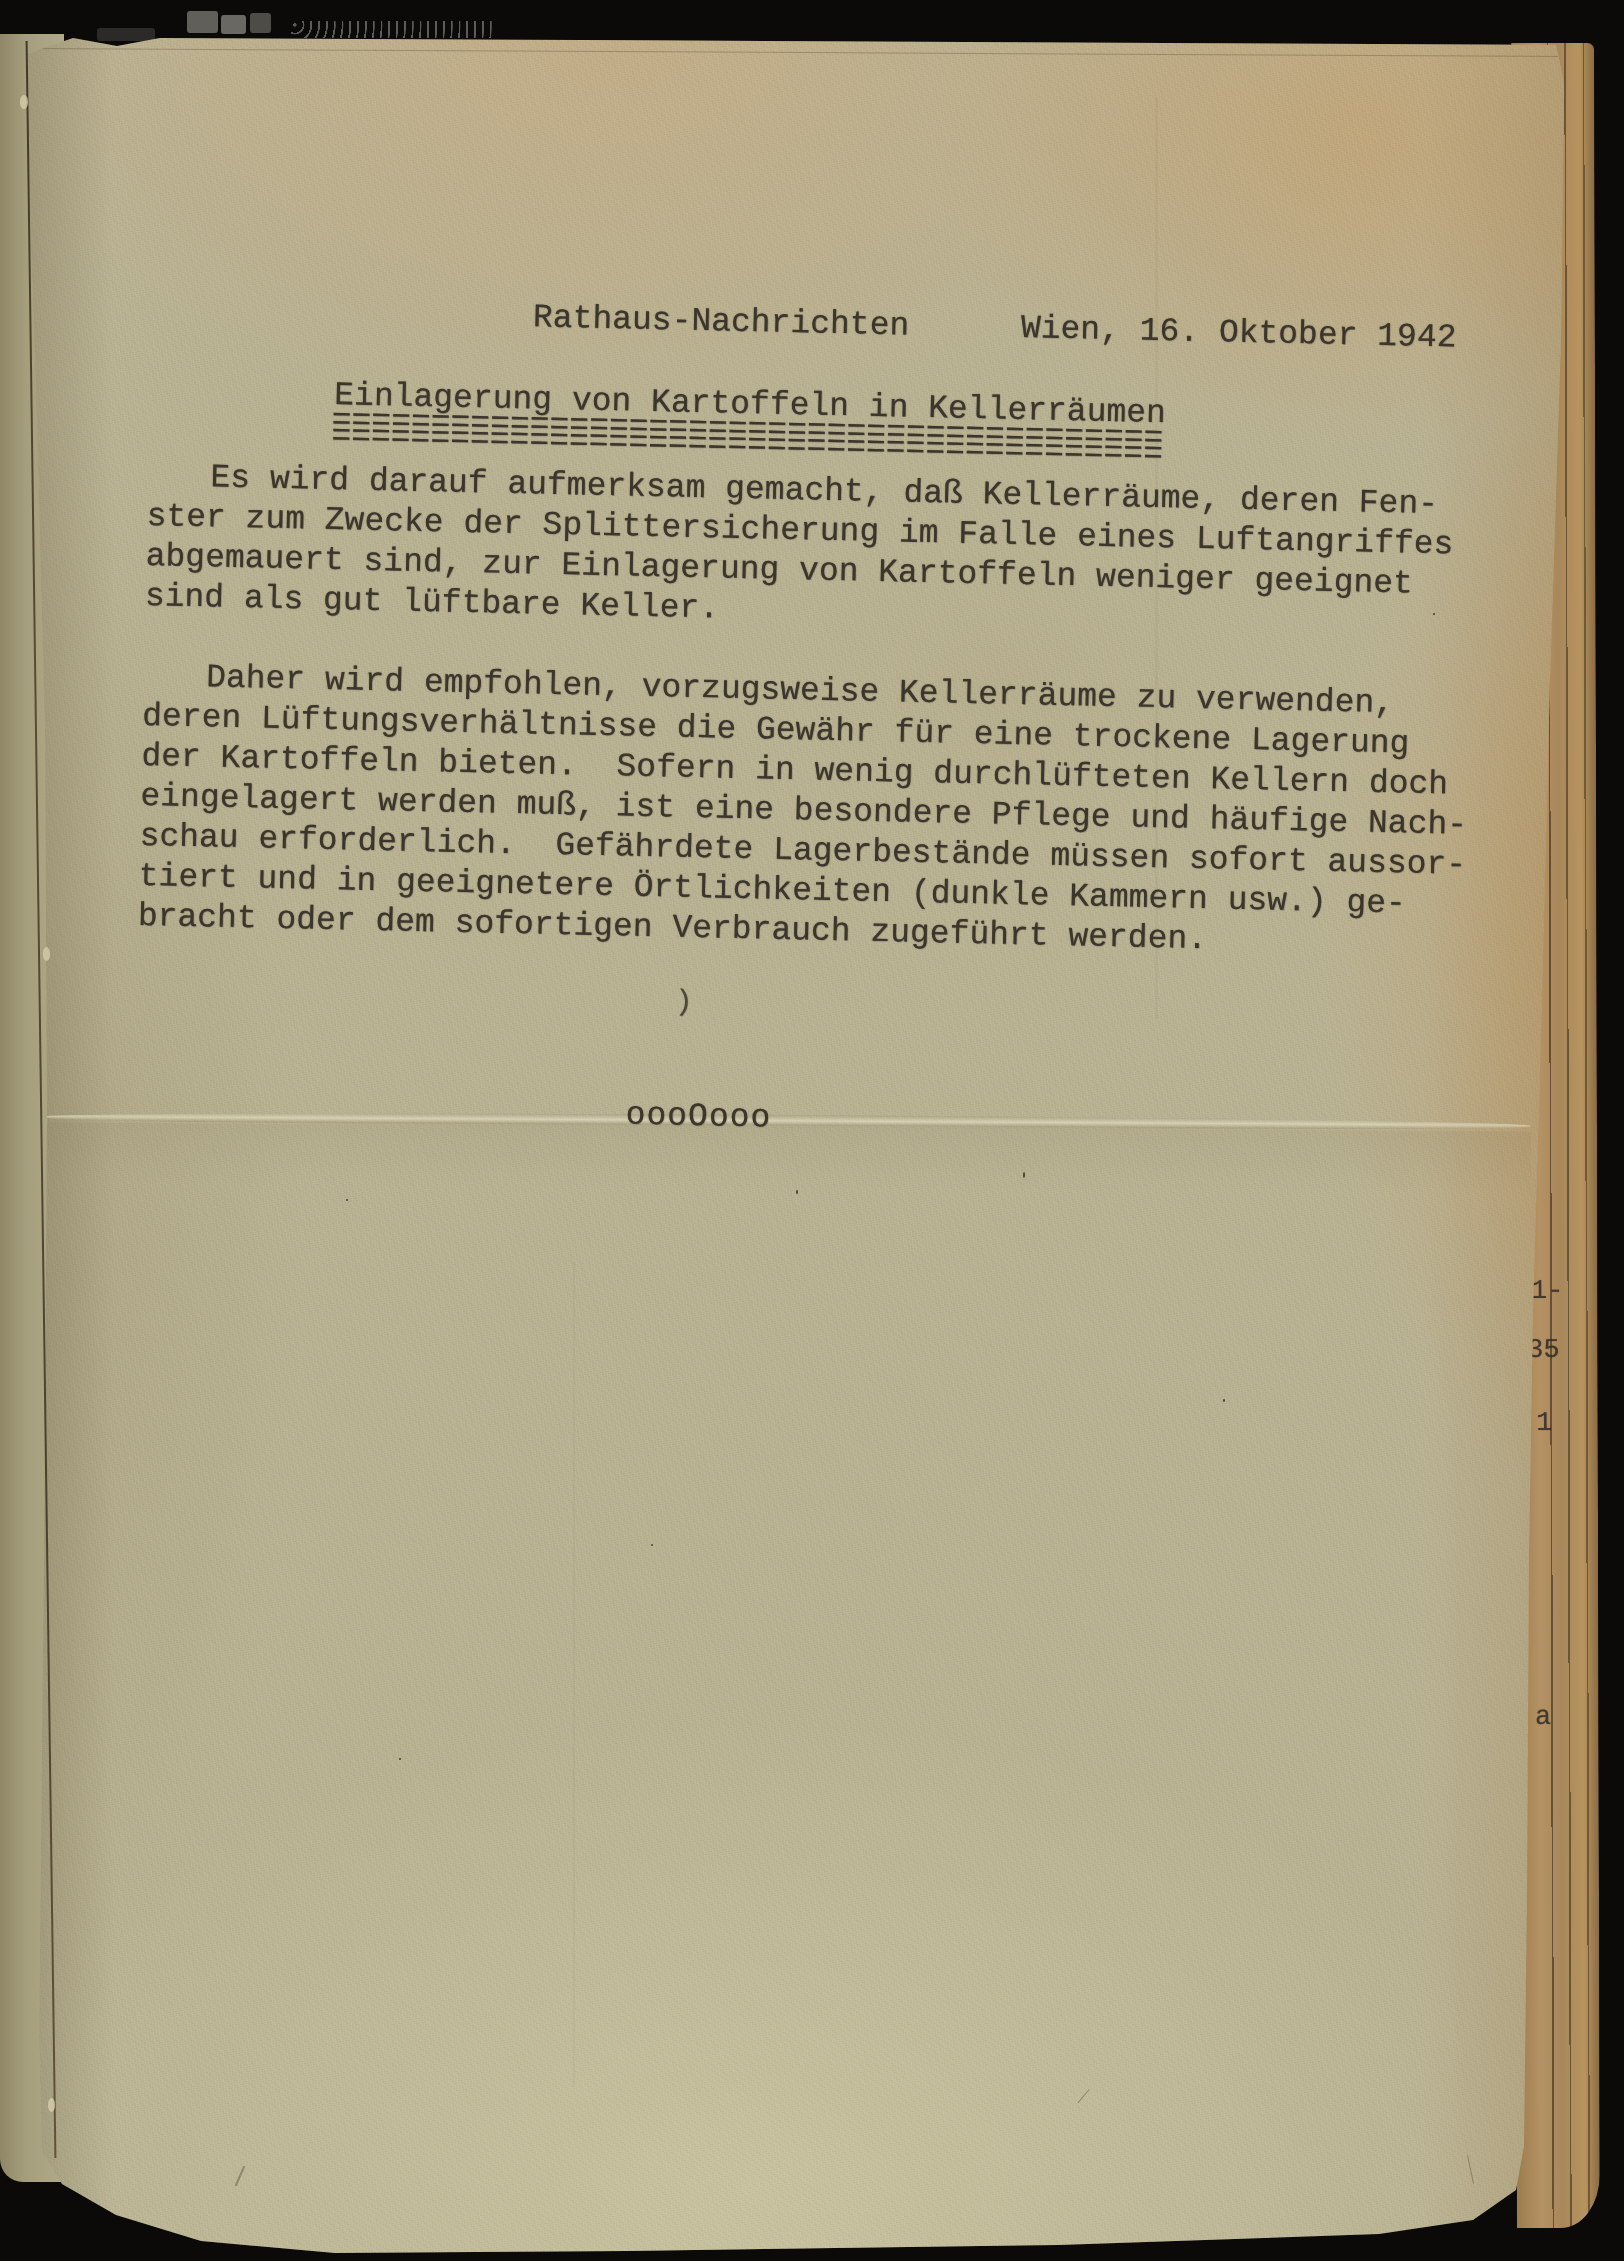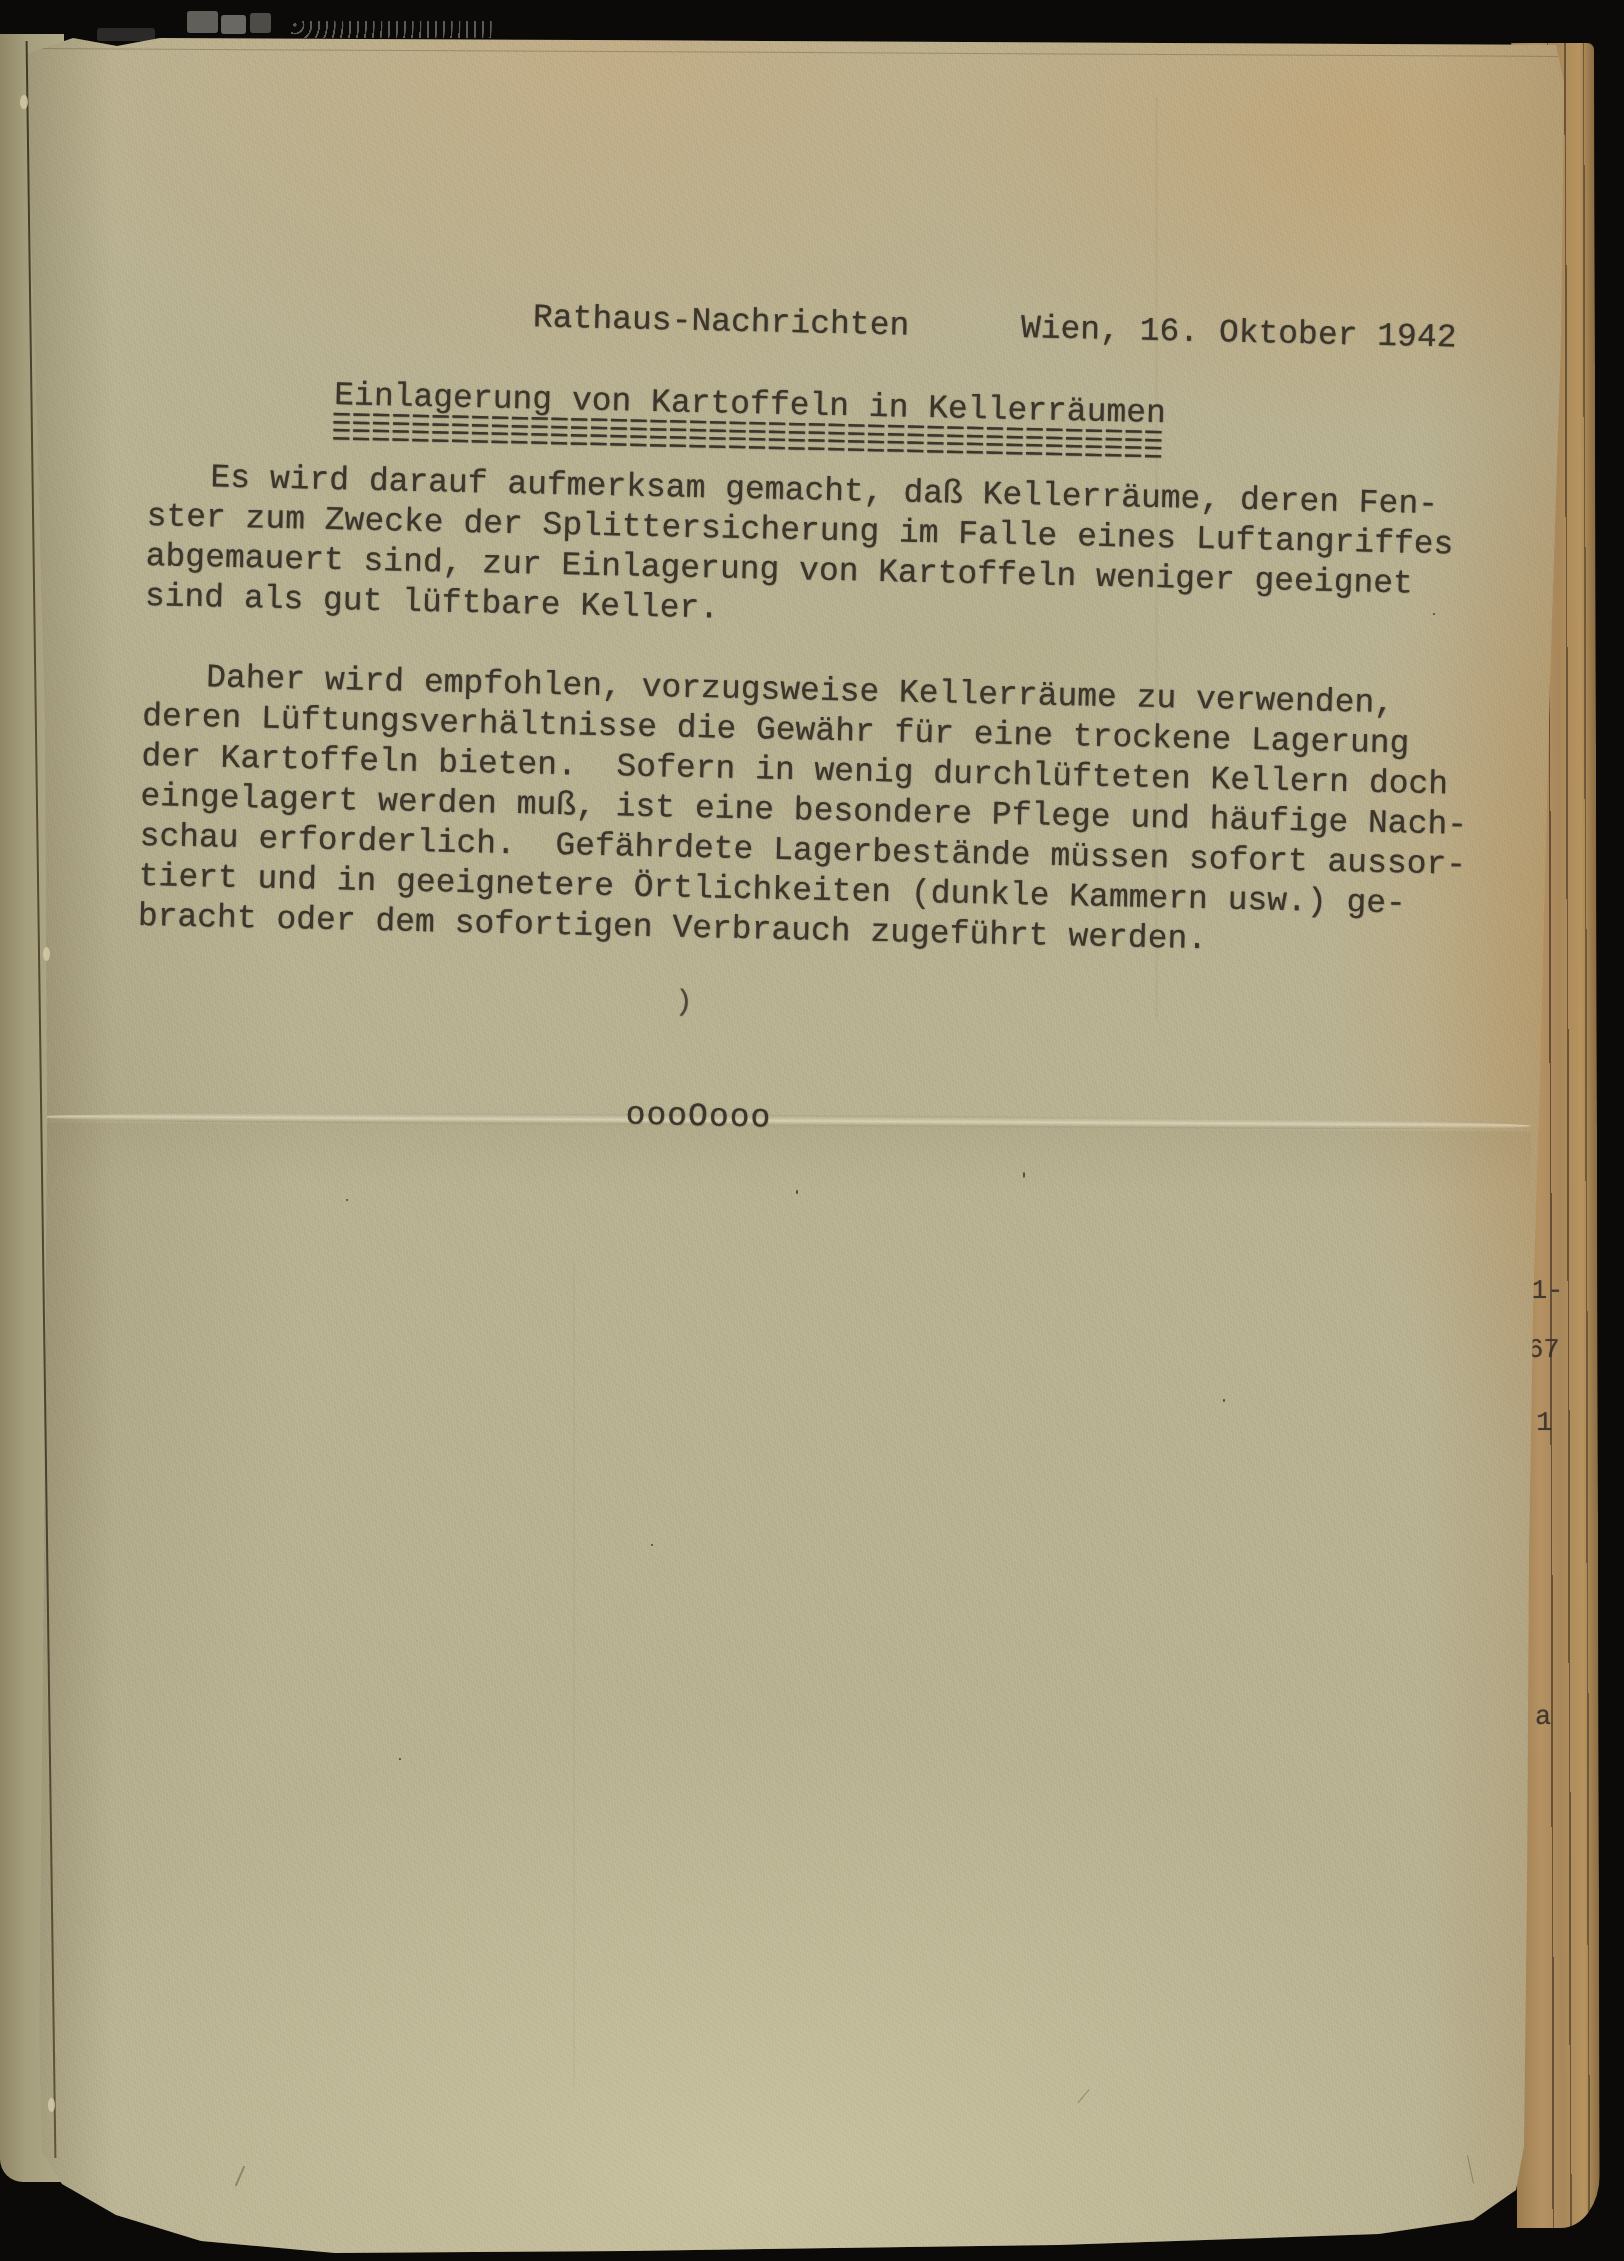--- a/index.html
+++ b/index.html
@@ -92,21 +92,21 @@
     <div class="mesh" style="left:221px;top:14.6px;width:25px;height:19.4px;background:#93908a;opacity:.7;"></div>
     <div class="mesh" style="left:250px;top:12.6px;width:21.4px;height:20.4px;background:#5f5c58;opacity:.8;"></div>
     <div class="mesh" style="left:291px;top:21.4px;width:204px;height:16.5px;background:repeating-radial-gradient(circle at 3.9px 3.9px, rgba(190,190,185,.45) 0 1.5px, transparent 1.9px 7.8px);"></div>
     <div class="mesh" style="left:97px;top:28px;width:58px;height:12.6px;background:#2c2a28;"></div>
   </div>
 
   <div class="left-sliver"></div>
 
   <div class="under-pages">
       <span class="frag" style="top: 1233px; left: 16.5px;">1-</span>
-      <span class="frag" style="top: 1292px; left: 12.6px;">67</span>
+      <span class="frag" style="top: 1292px; left: 12.6px;">35</span>
       <span class="frag" style="top: 1365px; left: 21.4px;">1</span>
       <span class="frag" style="top: 1659px; left: 19.4px;">a</span>
     </div>
 
   <div class="main-page">
     <div class="grain"></div>
     <div class="shade-left"></div>
     <div class="shade-right"></div>
     <div class="top-edge-line"></div>
     <div class="crease"></div>

